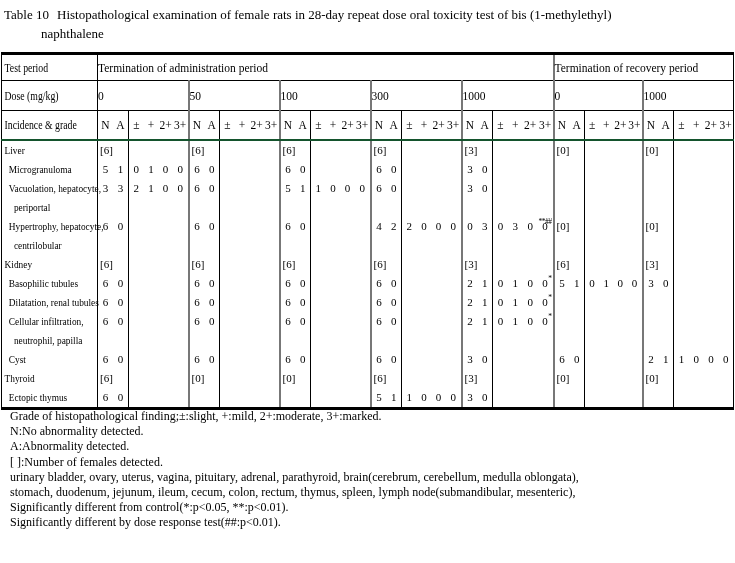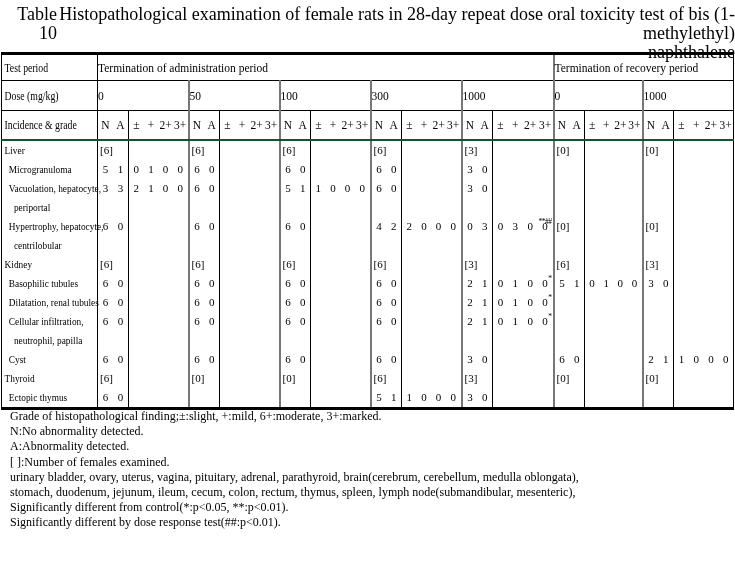--- a/index.html
+++ b/index.html
@@ -1,24 +1,24 @@
 <!DOCTYPE html>
 <html><head>
 <meta charset="utf-8">
 <style>
   html,body{margin:0;padding:0;}
   body{width:735px;height:563px;background:#ffffff;color:#000;
        font-family:"Liberation Serif", serif;}
   #page{position:relative;width:735px;height:563px;overflow:hidden;background:#fff;}
 
   
-  #title{position:absolute;left:4px;top:5px;font-size:18px;line-height:19px;text-align:right;}
+  #title{position:absolute;left:4px;top:5px;font-size:13px;line-height:19px;}
   #title .row1{display:flex;}
   #title .prefix{flex:0 0 53px;}
-  #title .line2{margin-left:67px;}
+  #title .line2{margin-left:37px;}
 
   
   #tblwrap{position:absolute;left:1px;top:52px;}
   table{border-collapse:collapse;table-layout:fixed;width:732px;
         border:1px solid #000;border-top:3px solid #000;border-bottom:3px solid #000;}
   td{padding:0;vertical-align:top;font-size:11px;}
   thead td{vertical-align:middle;font-size:11.5px;}
   thead tr.h1 td, thead tr.h2 td{border-bottom:1px solid #000;}
   thead tr.h3 td{border-bottom:2px solid #14532d;}
   tr.h1 td{height:25px;}
@@ -748,23 +748,23 @@
             <td class="na"></td>
             <td class="grade gb"></td>
             <td class="na"></td>
             <td class="grade"></td>
           </tr>
         </tbody>
     </table>
   </div>
 
   <div id="footnotes">
-      <div class="fline">Grade of histopathological finding;±:slight, +:mild, 6+:moderate, 3+:marked.</div>
+      <div class="fline">Grade of histopathological finding;±:slight, +:mild, 2+:moderate, 3+:marked.</div>
       <div class="fline">N:No abnormality detected.</div>
       <div class="fline">A:Abnormality detected.</div>
-      <div class="fline">[ ]:Number of females examined.</div>
+      <div class="fline">[ ]:Number of females detected.</div>
       <div class="fline">urinary bladder, ovary, uterus, vagina, pituitary, adrenal, parathyroid, brain(cerebrum, cerebellum, medulla oblongata),</div>
       <div class="fline">stomach, duodenum, jejunum, ileum, cecum, colon, rectum, thymus, spleen, lymph node(submandibular, mesenteric),</div>
       <div class="fline">Significantly different from control(*:p&lt;0.05, **:p&lt;0.01).</div>
       <div class="fline">Significantly different by dose response test(##:p&lt;0.01).</div>
     </div>
 
 </div>
 
 </body></html>

